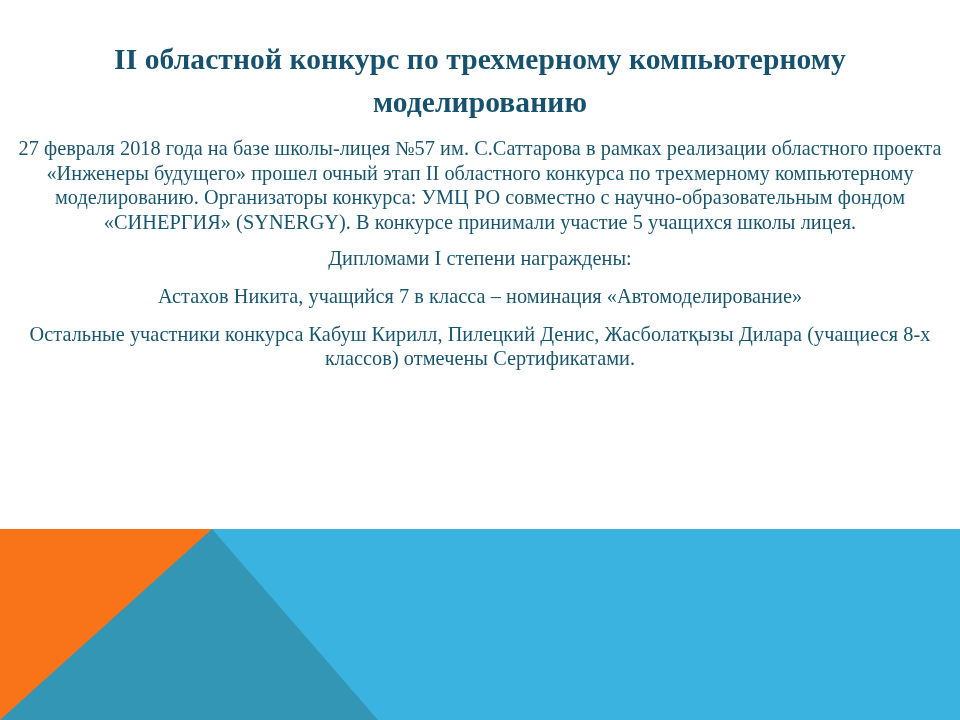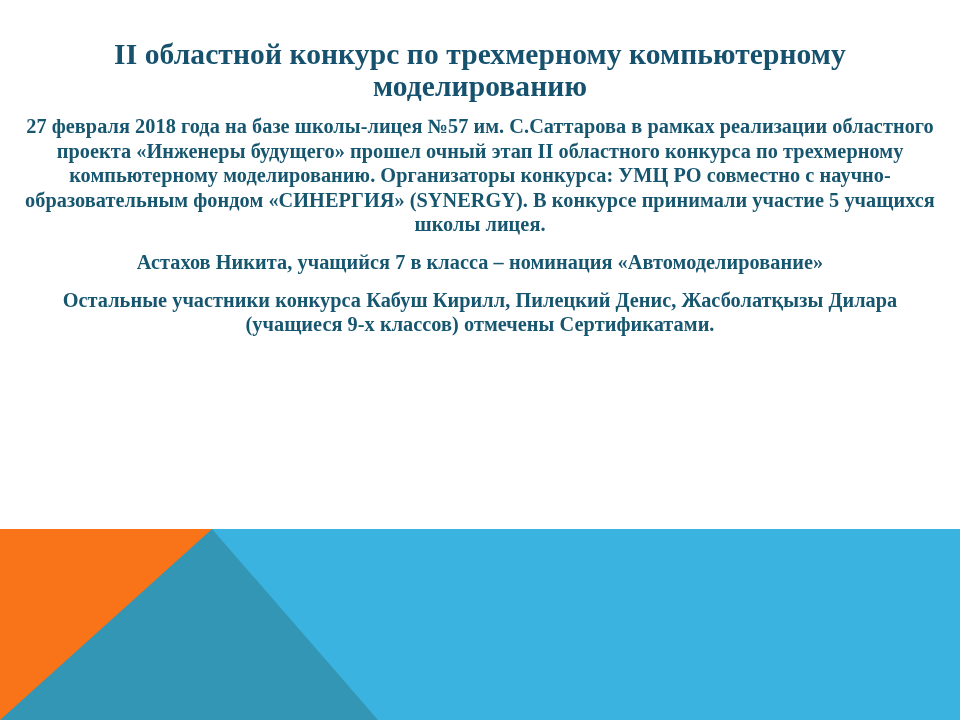--- a/index.html
+++ b/index.html
@@ -34,34 +34,34 @@
   }
 
   .slide-title {
     margin: 0;
     padding: 38px 58px 0 58px;
     text-align: center;
     color: #16526e;
     font-family: "Liberation Serif", "DejaVu Serif", serif;
     font-weight: bold;
     font-size: 29.5px;
-    line-height: 32px;
+    line-height: 43px;
     letter-spacing: 0.1px;
   }
 
   .body-block {
     padding: 10px 8px 0 8px;
   }
 
   .para {
     margin: 0;
     text-align: center;
     color: #17566f;
     font-family: "Liberation Serif", "DejaVu Serif", serif;
-    font-weight: bold;
+    font-weight: normal;
     font-size: 20.3px;
     line-height: 24.6px;
     letter-spacing: 0.05px;
     padding: 0 10px;
   }
 
   .para.p-intro {
     margin-top: 2px;
     padding: 0 9px;
   }
@@ -102,25 +102,26 @@
 <div id="slide">
 
   <div id="content">
 
     <h1 class="slide-title">II областной конкурс по трехмерному компьютерному моделированию</h1>
 
     <div class="body-block">
 
       <p class="para p-intro">27 февраля 2018 года на базе школы-лицея №57 им. С.Саттарова  в рамках реализации областного проекта «Инженеры будущего»  прошел очный этап II областного конкурса по трехмерному компьютерному моделированию. Организаторы конкурса: УМЦ РО совместно с научно-образовательным фондом «СИНЕРГИЯ» (SYNERGY).  В конкурсе принимали участие 5 учащихся школы лицея.</p>
 
+      <p class="para p-dipl">Дипломами I степени награждены:</p>
 
       <p class="para p-n1">Астахов  Никита, учащийся 7 в класса – номинация «Автомоделирование»</p>
 
 
-      <p class="para p-rest">Остальные участники конкурса Кабуш Кирилл, Пилецкий Денис, Жасболатқызы Дилара (учащиеся 9-х классов) отмечены Сертификатами.</p>
+      <p class="para p-rest">Остальные участники конкурса Кабуш Кирилл, Пилецкий Денис, Жасболатқызы Дилара (учащиеся 8-х классов) отмечены Сертификатами.</p>
 
 
     </div>
   </div>
 
   <div id="decor-band">
     <svg viewBox="0 0 960 191" preserveAspectRatio="none">
 
       <rect x="0" y="0" width="960" height="191" fill="#3ab3e0"></rect>
 

